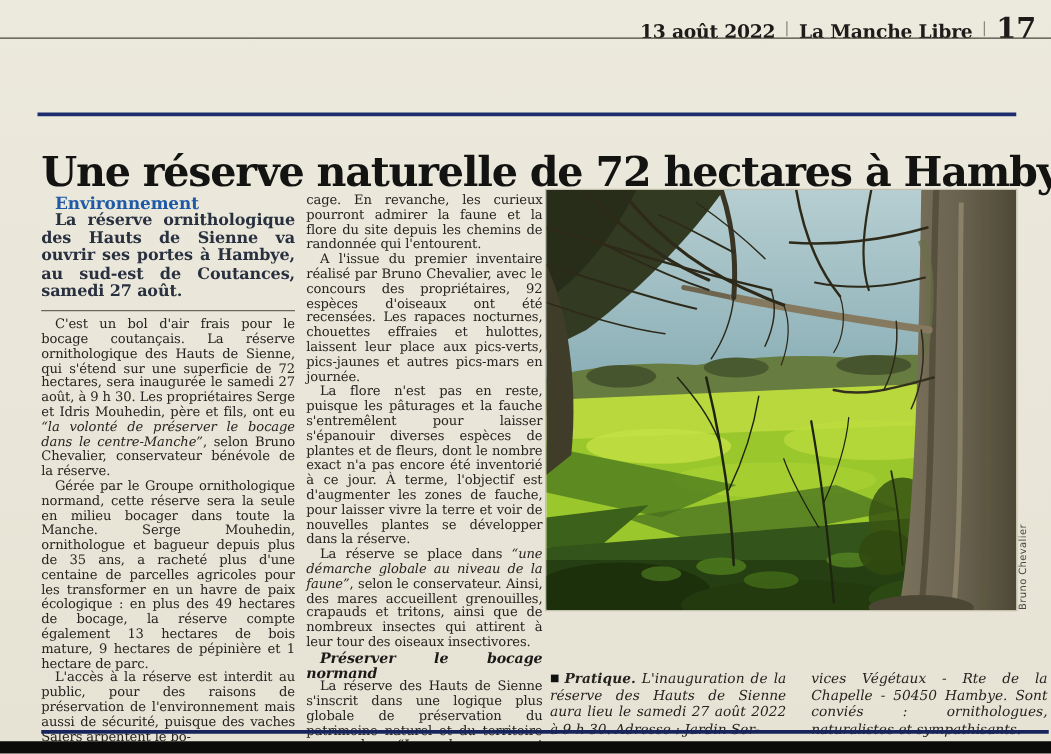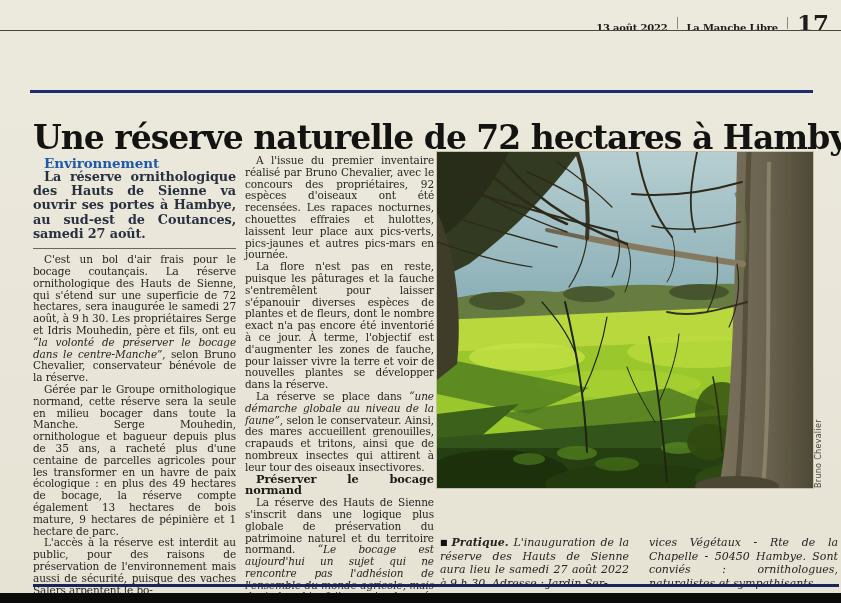--- a/index.html
+++ b/index.html
@@ -3,41 +3,41 @@
 <meta charset="utf-8">
 <style>
   html,body{margin:0;padding:0;background:#cfccc0;}
   .page{
     position:relative; width:841px; height:603px; margin:0 auto;
     background:linear-gradient(180deg,#ece9dd 0%,#e9e6d9 55%,#e6e3d5 100%);
     font-family:"DejaVu Serif", serif; color:#262420; overflow:hidden;
   }
   
   .masthead{position:absolute; top:9px; right:10px; display:flex; align-items:baseline; gap:0; color:#1d1c1a;}
-  .masthead .seg{font-size:10px; font-weight:bold; letter-spacing:-0.2px; padding:0 9px;}
+  .masthead .seg{font-size:15px; font-weight:bold; letter-spacing:-0.2px; padding:0 9px;}
   .masthead .divider{width:1px; height:12px; background:#8b887c; align-self:center;}
   .masthead .pageno{font-size:23px; font-weight:bold; padding:0 2px 0 9px;}
   .header-rule{position:absolute; top:30px; left:0; width:841px; height:1px; background:#4a473e;}
   
   .section-title{position:absolute; top:36px; left:0; width:841px; text-align:center;
     font-size:23px; font-weight:bold; color:#1b2a6b; letter-spacing:0.2px;}
   .navy-rule{position:absolute; top:90px; left:30px; width:783px; height:3px; background:#1c2c6e;}
   
   .headline{position:absolute; top:96px; left:33px; width:790px;
     font-size:33px; line-height:40px; font-weight:bold; color:#131312; letter-spacing:-1px; white-space:nowrap;}
   
   .col{position:absolute; font-size:10.5px; line-height:11.8px; letter-spacing:-0.1px;}
   .col p{margin:0; text-align:justify; text-indent:11px;}
   .col p.noindent{text-indent:0;}
   .col1{left:33px; top:158px; width:203px;}
   .col2{left:245px; top:155px; width:189px;}
   .kicker-label{font-size:13.5px; font-weight:bold; color:#1e5aa7; margin:0 0 2px 0; text-indent:0; text-align:left;}
   .intro{font-size:12.8px; line-height:14.3px; font-weight:bold; color:#29303f; text-align:left; text-indent:0; margin:0;}
   .intro-rule{border:none; border-top:1px solid #6b675c; margin:7px 0 5px 0;}
-  .subhead{font-size:11.4px; font-weight:bold; margin:6px 0 2px 0; text-indent:0; text-align:left; color:#1b1a18;}
+  .subhead{font-size:11.4px; font-weight:bold; margin:6px 0 2px 0; text-indent:0; text-align:left; color:#1b1a18;font-style:italic;}
   em{font-style:italic;}
   
   .photo{position:absolute; left:437px; top:152px; width:376px; height:336px;
     outline:1px solid #c4c0ae; box-shadow:0 0 0 2px rgba(255,255,255,0.25) inset;}
   .photo svg{display:block; width:100%; height:100%;}
   .photo-credit{position:absolute; left:814px; top:388px; width:12px; height:100px;
     writing-mode:vertical-rl; transform:rotate(180deg);
     font-size:8px; color:#4a4840; letter-spacing:0.3px; font-family:"DejaVu Sans", sans-serif;}
   .caption{position:absolute; left:437px; top:493px; width:376px; text-align:center;
     font-size:10.7px; line-height:13.2px; font-weight:bold; color:#1c1b19;}
@@ -71,20 +71,21 @@
   <div class="col col1">
     <p class="kicker-label">Environnement</p>
     <p class="intro">La réserve ornithologique des Hauts de Sienne va ouvrir ses portes à Hambye, au sud-est de Coutances, samedi 27 août.</p>
     <hr class="intro-rule">
     <p><span>C'est un bol d'air frais pour le bocage coutançais. La réserve ornithologique des Hauts de Sienne, qui s'étend sur une superficie de 72 hectares, sera inaugurée le samedi 27 août, à 9 h 30. Les propriétaires Serge et Idris Mouhedin, père et fils, ont eu </span><em>“la volonté de préserver le bocage dans le centre-Manche”</em><span>, selon Bruno Chevalier, conservateur bénévole de la réserve.</span></p>
     <p>Gérée par le Groupe ornithologique normand, cette réserve sera la seule en milieu bocager dans toute la Manche. Serge Mouhedin, ornithologue et bagueur depuis plus de 35 ans, a racheté plus d'une centaine de parcelles agricoles pour les transformer en un havre de paix écologique : en plus des 49 hectares de bocage, la réserve compte également 13 hectares de bois mature, 9 hectares de pépinière et 1 hectare de parc.</p>
     <p>L'accès à la réserve est interdit au public, pour des raisons de préservation de l'environnement mais aussi de sécurité, puisque des vaches Salers arpentent le bo-</p>
   </div>
 
   <div class="col col2">
+    <p class="noindent">cage. En revanche, les curieux pourront admirer la faune et la flore du site depuis les chemins de randonnée qui l'entourent.</p>
     <p>A l'issue du premier inventaire réalisé par Bruno Chevalier, avec le concours des propriétaires, 92 espèces d'oiseaux ont été recensées. Les rapaces nocturnes, chouettes effraies et hulottes, laissent leur place aux pics-verts, pics-jaunes et autres pics-mars en journée.</p>
     <p>La flore n'est pas en reste, puisque les pâturages et la fauche s'entremêlent pour laisser s'épanouir diverses espèces de plantes et de fleurs, dont le nombre exact n'a pas encore été inventorié à ce jour. À terme, l'objectif est d'augmenter les zones de fauche, pour laisser vivre la terre et voir de nouvelles plantes se développer dans la réserve.</p>
     <p><span>La réserve se place dans </span><em>“une démarche globale au niveau de la faune”</em><span>, selon le conservateur. Ainsi, des mares accueillent grenouilles, crapauds et tritons, ainsi que de nombreux insectes qui attirent à leur tour des oiseaux insectivores.</span></p>
     <p class="subhead">Préserver le bocage normand</p>
     <p><span>La réserve des Hauts de Sienne s'inscrit dans une logique plus globale de préservation du patrimoine naturel et du territoire normand. </span><em>“Le bocage est aujourd'hui un sujet qui ne rencontre pas l'adhésion de l'ensemble du monde agricole, mais dont les bienfaits sont observés partout où il est mis en place”</em></p>
   </div>
 
   <div class="photo">
     <svg viewBox="0 0 376 336" preserveAspectRatio="none">
       <defs>

